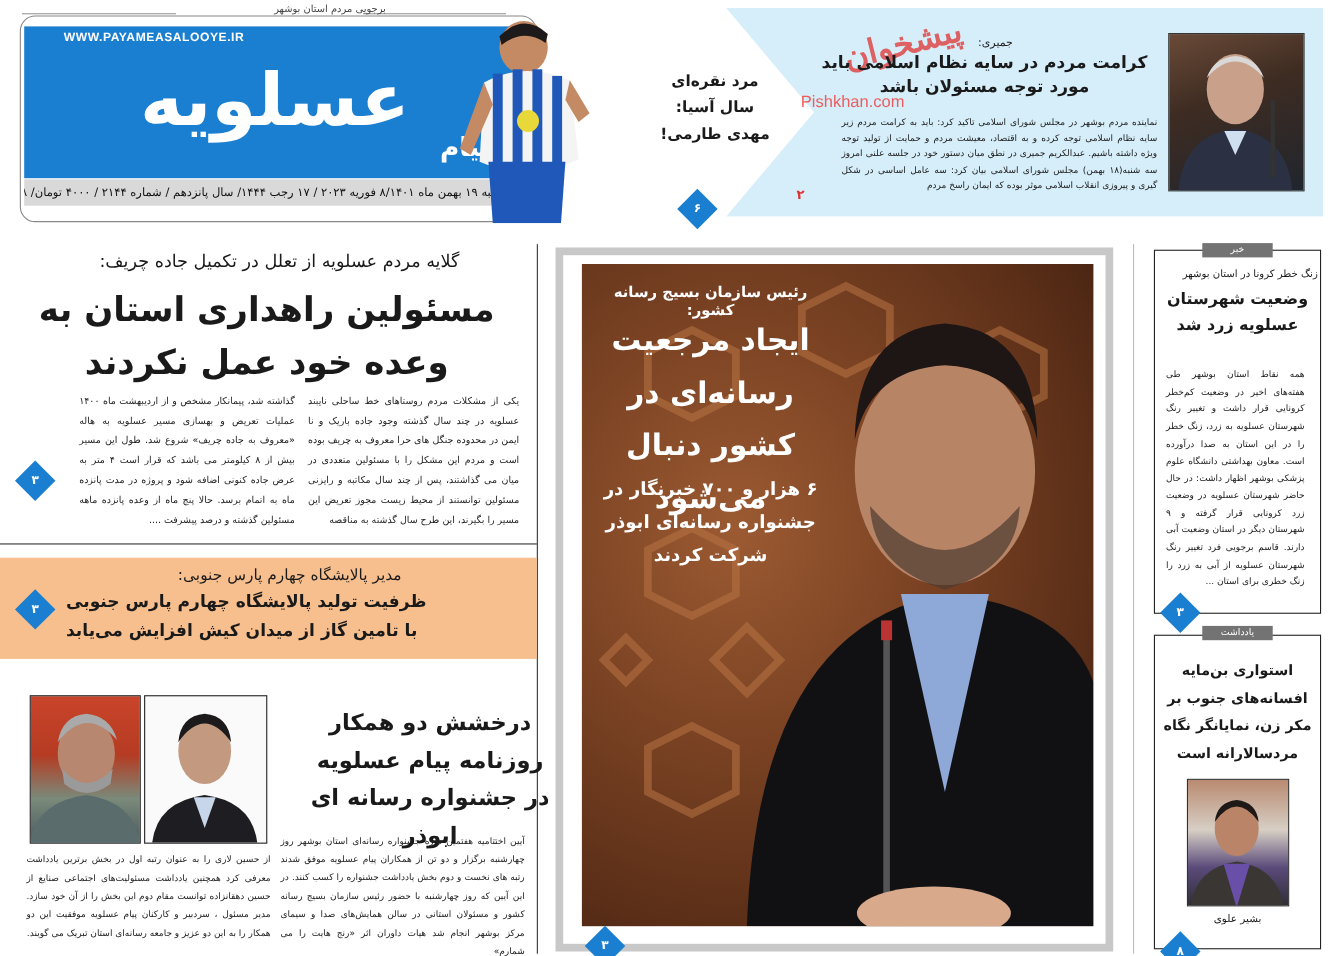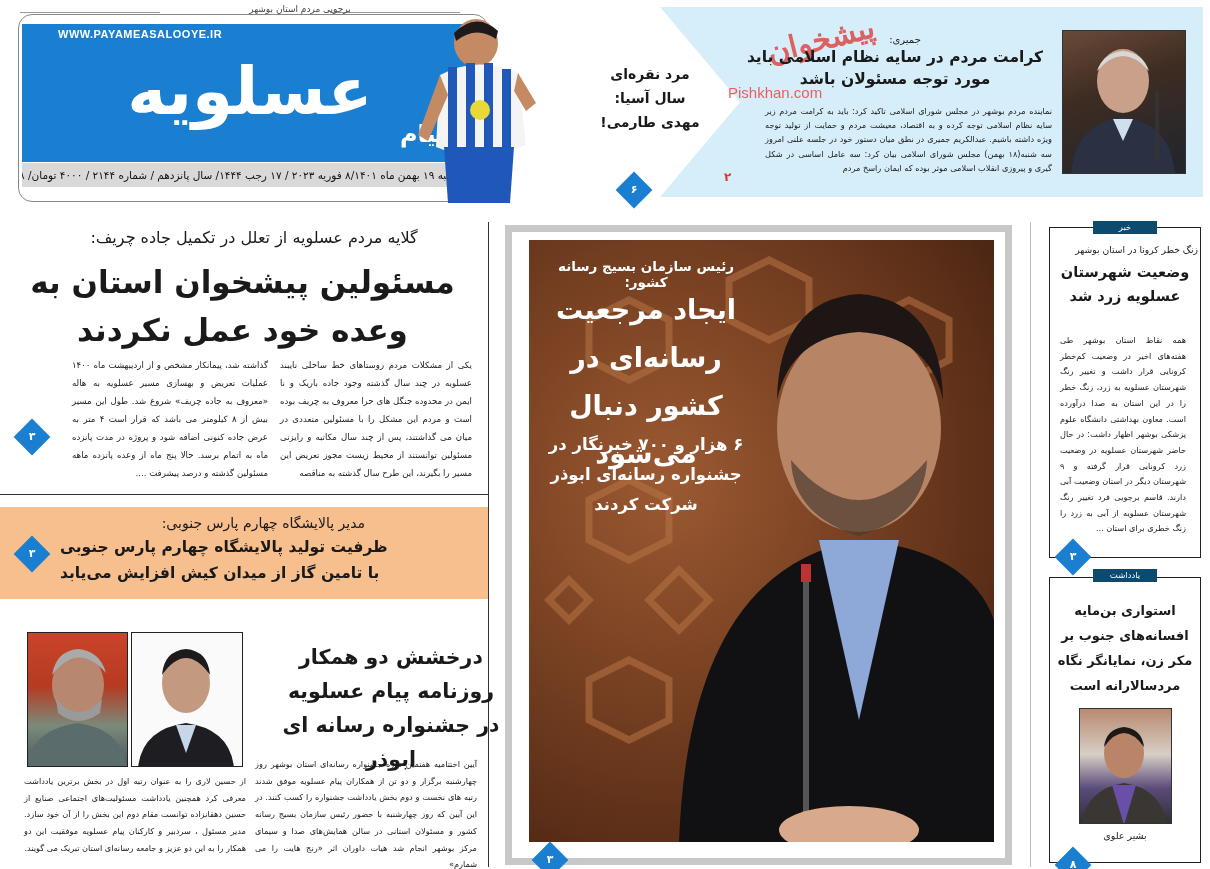--- a/index.html
+++ b/index.html
@@ -61,21 +61,21 @@
   .center-frame { left: 505px; top: 225px; width: 507px; height: 640px; background: #c8c8c8; }
   .center-inner { left: 512px; top: 232px; width: 493px; height: 626px; background: #fff; }
   .center-photo { left: 529px; top: 240px; width: 465px; height: 602px; background: radial-gradient(ellipse at 30% 40%, #9b5a32 0%, #7d4424 35%, #5c2f18 70%, #3a1d0f 100%); overflow: hidden; }
   .c-kicker { left: 540px; top: 258px; width: 212px; font-size: 13.5px; color: #fff; font-weight: bold; }
   .c-title { left: 540px; top: 286px; width: 212px; font-size: 27px; color: #fff; font-weight: bold; line-height: 48px; }
   .c-sub { left: 540px; top: 430px; width: 212px; font-size: 16.5px; color: #fff; font-weight: bold; line-height: 30px; }
 
   
   .rbox1 { left: 1049px; top: 227px; width: 152px; height: 331px; border: 1px solid #222; background: #fff; }
   .rbox2 { left: 1049px; top: 577px; width: 152px; height: 286px; border: 1px solid #222; background: #fff; }
-  .rlabel { height: 13px; width: 64px; background: #0c4a6e; color: #fff; font-size: 8.5px; text-align: center; line-height: 13px; }
+  .rlabel { height: 13px; width: 64px; background: #737373; color: #fff; font-size: 8.5px; text-align: center; line-height: 13px; }
   .r1-kicker { left: 1052px; top: 244px; width: 146px; font-size: 9.2px; text-align: right; }
   .r1-title { left: 1052px; top: 260px; width: 146px; font-size: 14.5px; font-weight: bold; text-align: center; line-height: 24px; }
   .r1-body { left: 1060px; top: 333px; width: 126px; font-size: 8.2px; line-height: 15.7px; text-align: justify; }
   .r2-title { left: 1052px; top: 598px; width: 146px; font-size: 13px; font-weight: bold; text-align: center; line-height: 25px; }
   .r2-photo { left: 1079px; top: 708px; width: 93px; height: 116px; border: 1px solid #333; background: linear-gradient(180deg,#b98a70 0%, #d7cfc5 40%, #5a4a7a 70%, #303038 100%); overflow: hidden; }
   .r2-name { left: 1052px; top: 830px; width: 146px; font-size: 9.5px; text-align: center; }
 </style>
 </head>
 <body>
 
@@ -124,21 +124,21 @@
 <div class="abs lead-kicker rtl">جمیری:</div>
 <div class="abs lead-title rtl">کرامت مردم در سایه نظام اسلامی باید مورد توجه مسئولان باشد</div>
 <div class="abs watermark-url">Pishkhan.com</div>
 <div class="abs lead-body rtl">نماینده مردم بوشهر در مجلس شورای اسلامی تاکید کرد: باید به کرامت مردم زیر سایه نظام اسلامی توجه کرده و به اقتصاد، معیشت مردم و حمایت از تولید توجه ویژه داشته باشیم. عبدالکریم جمیری در نطق میان دستور خود در جلسه علنی امروز سه شنبه(۱۸ بهمن) مجلس شورای اسلامی بیان کرد: سه عامل اساسی در شکل گیری و پیروزی انقلاب اسلامی موثر بوده که ایمان راسخ مردم</div>
 <div class="abs lead-page">۲</div>
 
 <div class="abs vrule" style="left:488px; top:222px; height:645px;"></div>
 <div class="abs vrule" style="left:1030px; top:222px; height:645px; background:#bbb;"></div>
 
 <div class="abs ls-kicker rtl">گلایه مردم عسلویه از تعلل در تکمیل جاده چریف:</div>
-<div class="abs ls-title rtl">مسئولین پیشخوان استان به وعده خود عمل نکردند</div>
+<div class="abs ls-title rtl">مسئولین راهداری استان به وعده خود عمل نکردند</div>
 <div class="abs ls-col1 rtl">یکی از مشکلات مردم روستاهای خط ساحلی نایبند عسلویه در چند سال گذشته وجود جاده باریک و نا ایمن در محدوده جنگل های حرا معروف به چریف بوده است و مردم این مشکل را با مسئولین متعددی در میان می گذاشتند، پس از چند سال مکاتبه و رایزنی مسئولین توانستند از محیط زیست مجوز تعریض این مسیر را بگیرند، این طرح سال گذشته به مناقصه</div>
 <div class="abs ls-col2 rtl">گذاشته شد، پیمانکار مشخص و از اردیبهشت ماه ۱۴۰۰ عملیات تعریض و بهسازی مسیر عسلویه به هاله «معروف به جاده چریف» شروع شد. طول این مسیر بیش از ۸ کیلومتر می باشد که قرار است ۴ متر به عرض جاده کنونی اضافه شود و پروژه در مدت پانزده ماه به اتمام برسد. حالا پنج ماه از وعده پانزده ماهه مسئولین گذشته و درصد پیشرفت ....</div>
 <div class="abs diamond" style="left:19px; top:424px;">
   <span class="diamond-num">۳</span>
 </div>
 <div class="abs hr-left"></div>
 
 <div class="abs peach"></div>
 <div class="abs peach-kicker rtl">مدیر پالایشگاه چهارم پارس جنوبی:</div>
 <div class="abs peach-title">ظرفیت تولید پالایشگاه چهارم پارس جنوبی با تامین گاز از میدان کیش افزایش می‌یابد</div>

